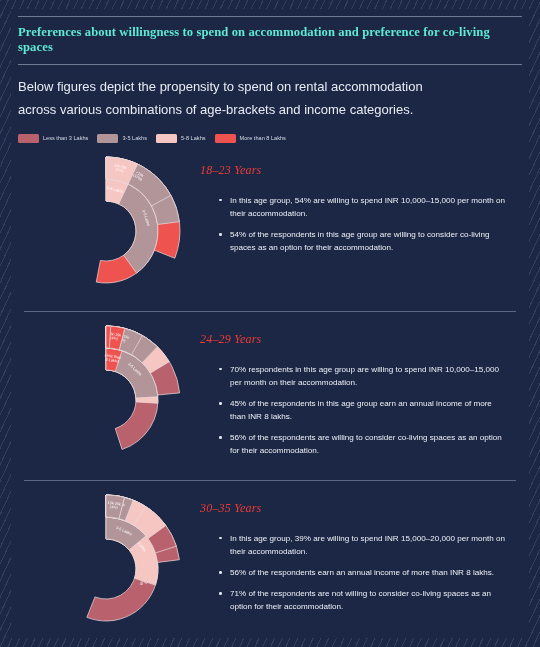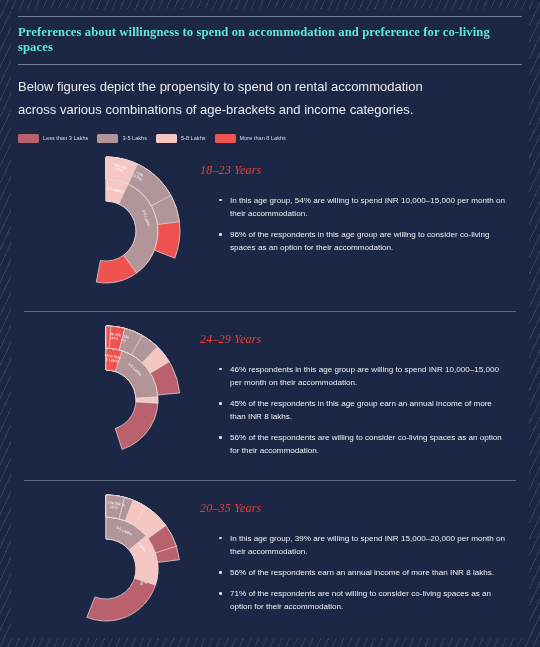--- a/index.html
+++ b/index.html
@@ -127,21 +127,21 @@
           <path d="M 84 2 A 74 74 0 0 1 148.8466943232459 40.350228116473076 L 129.5679473622809 50.94880894671081 A 52 52 0 0 0 84 24 Z" fill="#b29599" stroke="#e9dcdc" stroke-width="0.7"></path>
           <text x="116.06960919227339" y="21.773252298751558" text-anchor="middle" font-size="3.7" fill="#ffffff" transform="rotate(30.6 116.06960919227339 21.773252298751558)"><tspan x="116.06960919227339" dy="-1.9240000000000002">+10k</tspan><tspan x="116.06960919227339" dy="3.8850000000000002">(17%)</tspan></text>
           <path d="M 84 2 A 74 74 0 0 1 115.50766757581539 9.042798117514565 L 106.14052316138378 28.948993271766987 A 52 52 0 0 0 84 24 Z" fill="#f6c6c3" stroke="#e9dcdc" stroke-width="0.7"></path>
           <text x="97.74302420798217" y="14.517243997858913" text-anchor="middle" font-size="3.7" fill="#ffffff" transform="rotate(12.600000000000001 97.74302420798217 14.517243997858913)"><tspan x="97.74302420798217" dy="-1.9240000000000002">10k-15k</tspan><tspan x="97.74302420798217" dy="3.8850000000000002">(7%)</tspan></text>
         </svg>
     </div>
     <div class="text-col">
       <div class="sec-heading">18–23 Years</div>
       <ul class="bullets">
         <li>In this age group, 54% are willing to spend INR 10,000–15,000 per month on their accommodation.</li>
-        <li>96% of the respondents in this age group are willing to consider co-living spaces as an option for their accommodation.</li>
+        <li>54% of the respondents in this age group are willing to consider co-living spaces as an option for their accommodation.</li>
       </ul>
     </div>
   </div>
 
   <div class="divider"></div>
 
   <div class="section">
     <div class="chart-col">
       <svg id="chart1" width="168" height="152" viewBox="0 0 168 152">
           <path d="M 84 24 A 52 52 0 0 1 100.06888370749726 125.45493884734799 L 93.27050983124842 104.53169548885461 A 30 30 0 0 0 84 46 Z" fill="#b9616c" stroke="#e9dcdc" stroke-width="0.7"></path>
@@ -169,21 +169,21 @@
           <path d="M 84 2 A 74 74 0 0 1 102.77043920930356 4.420180135111835 L 97.19003836329439 25.700667121970476 A 52 52 0 0 0 84 24 Z" fill="#b29599" stroke="#e9dcdc" stroke-width="0.7"></path>
           <text x="92.05626118612389" y="13.517229129135501" text-anchor="middle" font-size="3.7" fill="#ffffff" transform="rotate(7.346938775510203 92.05626118612389 13.517229129135501)"><tspan x="92.05626118612389" dy="-1.9240000000000002">15k-20k</tspan><tspan x="92.05626118612389" dy="3.8850000000000002">(4%)</tspan></text>
           <path d="M 84 2 A 74 74 0 0 1 102.77043920930356 4.420180135111835 L 97.19003836329439 25.700667121970476 A 52 52 0 0 0 84 24 Z" fill="#ef5350" stroke="#e9dcdc" stroke-width="0.7"></path>
           <text x="92.05626118612389" y="13.517229129135501" text-anchor="middle" font-size="3.7" fill="#ffffff" transform="rotate(7.346938775510203 92.05626118612389 13.517229129135501)"><tspan x="92.05626118612389" dy="-1.9240000000000002">10k-15k</tspan><tspan x="92.05626118612389" dy="3.8850000000000002">(4%)</tspan></text>
           <path d="M 84 2 A 74 74 0 0 1 88.74119627857276 2.1520409364751174 L 87.33165143899707 24.10683957698251 A 52 52 0 0 0 84 24 Z" fill="#ef5350" stroke="#e9dcdc" stroke-width="0.7"></path>
         </svg>
     </div>
     <div class="text-col">
       <div class="sec-heading">24–29 Years</div>
       <ul class="bullets">
-        <li>46% respondents in this age group are willing to spend INR 10,000–15,000 per month on their accommodation.</li>
+        <li>70% respondents in this age group are willing to spend INR 10,000–15,000 per month on their accommodation.</li>
         <li>45% of the respondents in this age group earn an annual income of more than INR 8 lakhs.</li>
         <li>56% of the respondents are willing to consider co-living spaces as an option for their accommodation.</li>
       </ul>
     </div>
   </div>
 
   <div class="divider"></div>
 
   <div class="section">
     <div class="chart-col">
@@ -208,21 +208,21 @@
           <text x="95.80502281890064" y="14.11590320409261" text-anchor="middle" font-size="3.7" fill="#ffffff" transform="rotate(10.799999999999999 95.80502281890064 14.11590320409261)"><tspan x="95.80502281890064" dy="-1.9240000000000002">15k-20k</tspan><tspan x="95.80502281890064" dy="3.8850000000000002">(6%)</tspan></text>
           <path d="M 84 2 A 74 74 0 0 1 111.24121689866617 7.196540044269398 L 103.14247673960325 27.651622733810925 A 52 52 0 0 0 84 24 Z" fill="#b29599" stroke="#e9dcdc" stroke-width="0.7"></path>
           <text x="95.80502281890064" y="14.11590320409261" text-anchor="middle" font-size="3.7" fill="#ffffff" transform="rotate(10.799999999999999 95.80502281890064 14.11590320409261)"><tspan x="95.80502281890064" dy="-1.9240000000000002">10k-15k</tspan><tspan x="95.80502281890064" dy="3.8850000000000002">(6%)</tspan></text>
           <path d="M 84 2 A 74 74 0 0 1 102.40305165019927 4.324846076481293 L 96.93187413257246 25.633675621311184 A 52 52 0 0 0 84 24 Z" fill="#b29599" stroke="#e9dcdc" stroke-width="0.7"></path>
           <text x="91.89599371455117" y="13.496773817187893" text-anchor="middle" font-size="3.7" fill="#ffffff" transform="rotate(7.2 91.89599371455117 13.496773817187893)"><tspan x="91.89599371455117" dy="-1.9240000000000002">+20k</tspan><tspan x="91.89599371455117" dy="3.8850000000000002">(4%)</tspan></text>
           <path d="M 84 2 A 74 74 0 0 1 102.40305165019927 4.324846076481293 L 96.93187413257246 25.633675621311184 A 52 52 0 0 0 84 24 Z" fill="#b29599" stroke="#e9dcdc" stroke-width="0.7"></path>
           <text x="91.89599371455117" y="13.496773817187893" text-anchor="middle" font-size="3.7" fill="#ffffff" transform="rotate(7.2 91.89599371455117 13.496773817187893)"><tspan x="91.89599371455117" dy="-1.9240000000000002">15k-20k</tspan><tspan x="91.89599371455117" dy="3.8850000000000002">(4%)</tspan></text>
         </svg>
     </div>
     <div class="text-col">
-      <div class="sec-heading">20–35 Years</div>
+      <div class="sec-heading">30–35 Years</div>
       <ul class="bullets">
         <li>In this age group, 39% are willing to spend INR 15,000–20,000 per month on their accommodation.</li>
         <li>56% of the respondents earn an annual income of more than INR 8 lakhs.</li>
         <li>71% of the respondents are not willing to consider co-living spaces as an option for their accommodation.</li>
       </ul>
     </div>
   </div>
 
   <div class="footer">
     <p class="src">Source: Knight Frank Research</p>

